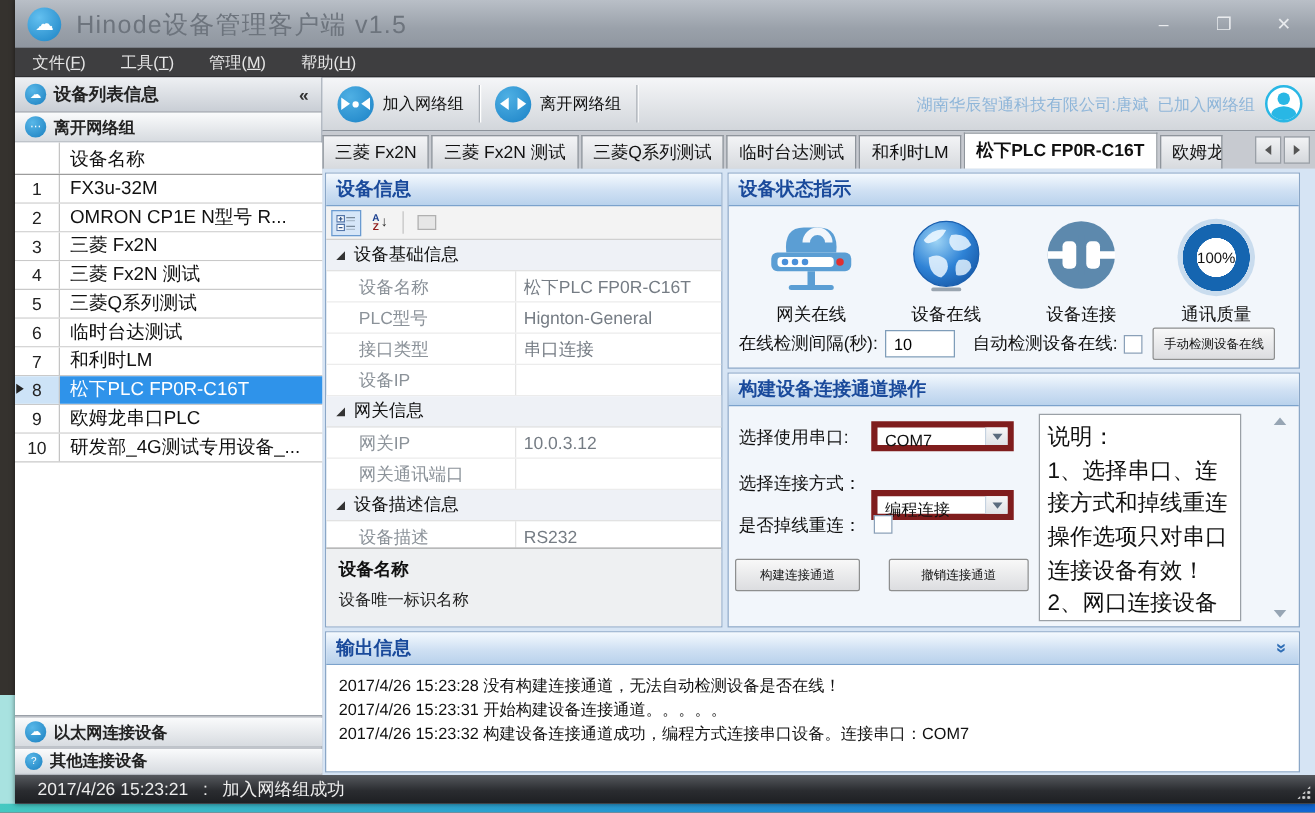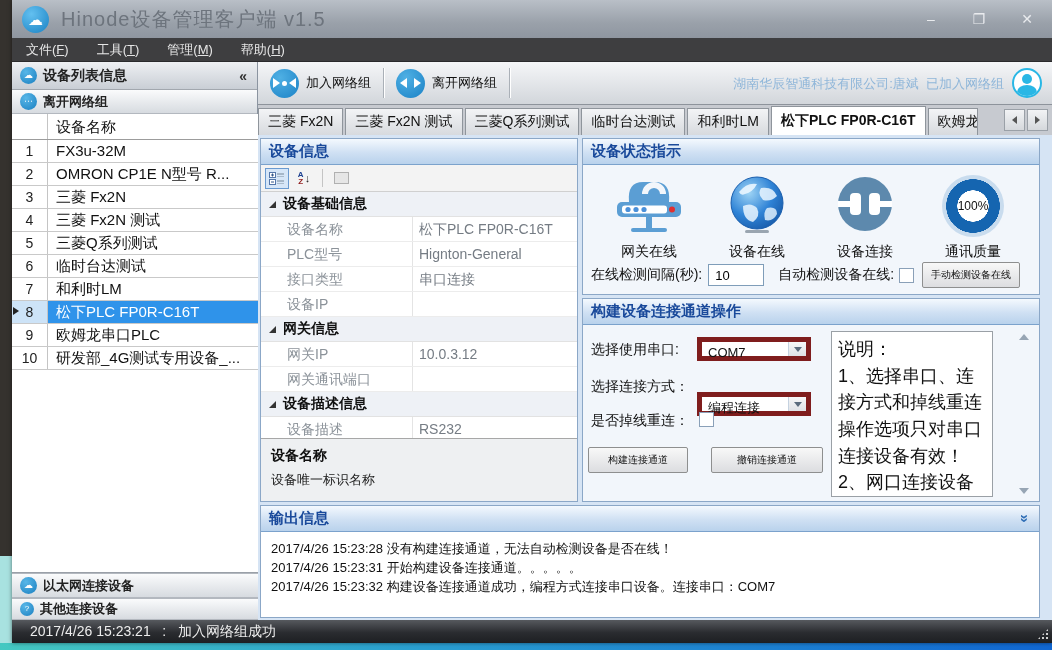--- a/index.html
+++ b/index.html
@@ -86,21 +86,21 @@
   .pg-btn { width:24px; height:21px; display:flex; align-items:center; justify-content:center; border:1px solid transparent; }
   .pg-btn.sel { border:1px solid #6a9ad0; background:#d6e6f8; }
   .pg-sep { width:1px; height:18px; background:#c4c4c4; margin:0 3px; }
   .az { font-size:8px; font-weight:bold; line-height:7px; text-align:center; }
   .az .a { color:#1a3f8f; display:block; } .az .z { color:#8f1a1a; display:block; }
   .az-arrow { font-size:11px; color:#222; margin-left:1px; }
   .pg-pages { width:15px; height:12px; border:1px solid #b0b0b0; background:#e6e6e6; }
   .pg-grid { position:relative; }
   .pg-cat { display:flex; align-items:center; height:25px; background:#eef1f6; border-bottom:1px solid #e2e2e2; }
   .cat-tri { width:0; height:0; border-bottom:7px solid #333; border-left:7px solid transparent; margin:0 7px 0 8px; }
-  .pg-cat .txt { font-size:14px; font-weight:bold; color:#111; }
+  .pg-cat .txt { font-size:14px; font-weight:normal; color:#111; }
   .pg-row { display:flex; height:25px; border-bottom:1px solid #ececec; }
   .pg-row .pname { width:152px; font-size:14px; color:#8b9299; line-height:24px; padding-left:26px; border-right:1px solid #e4e4e4; }
   .pg-row .pval { flex:1; font-size:14px; color:#757c84; line-height:24px; padding-left:6px; white-space:nowrap; overflow:hidden; }
   .pg-desc { position:absolute; left:0; bottom:0; width:100%; height:63px; background:#eef0f2; border-top:1px solid #a7a7a7; padding:8px 10px; }
   .pg-desc .t { font-size:14px; font-weight:bold; color:#111; }
   .pg-desc .d { font-size:13px; color:#222; margin-top:6px; }
 
   
   .status-panel { left:324px; top:3px; width:458px; height:157px; }
   .indicators { display:flex; justify-content:space-between; padding:8px 14px 0 14px; }

